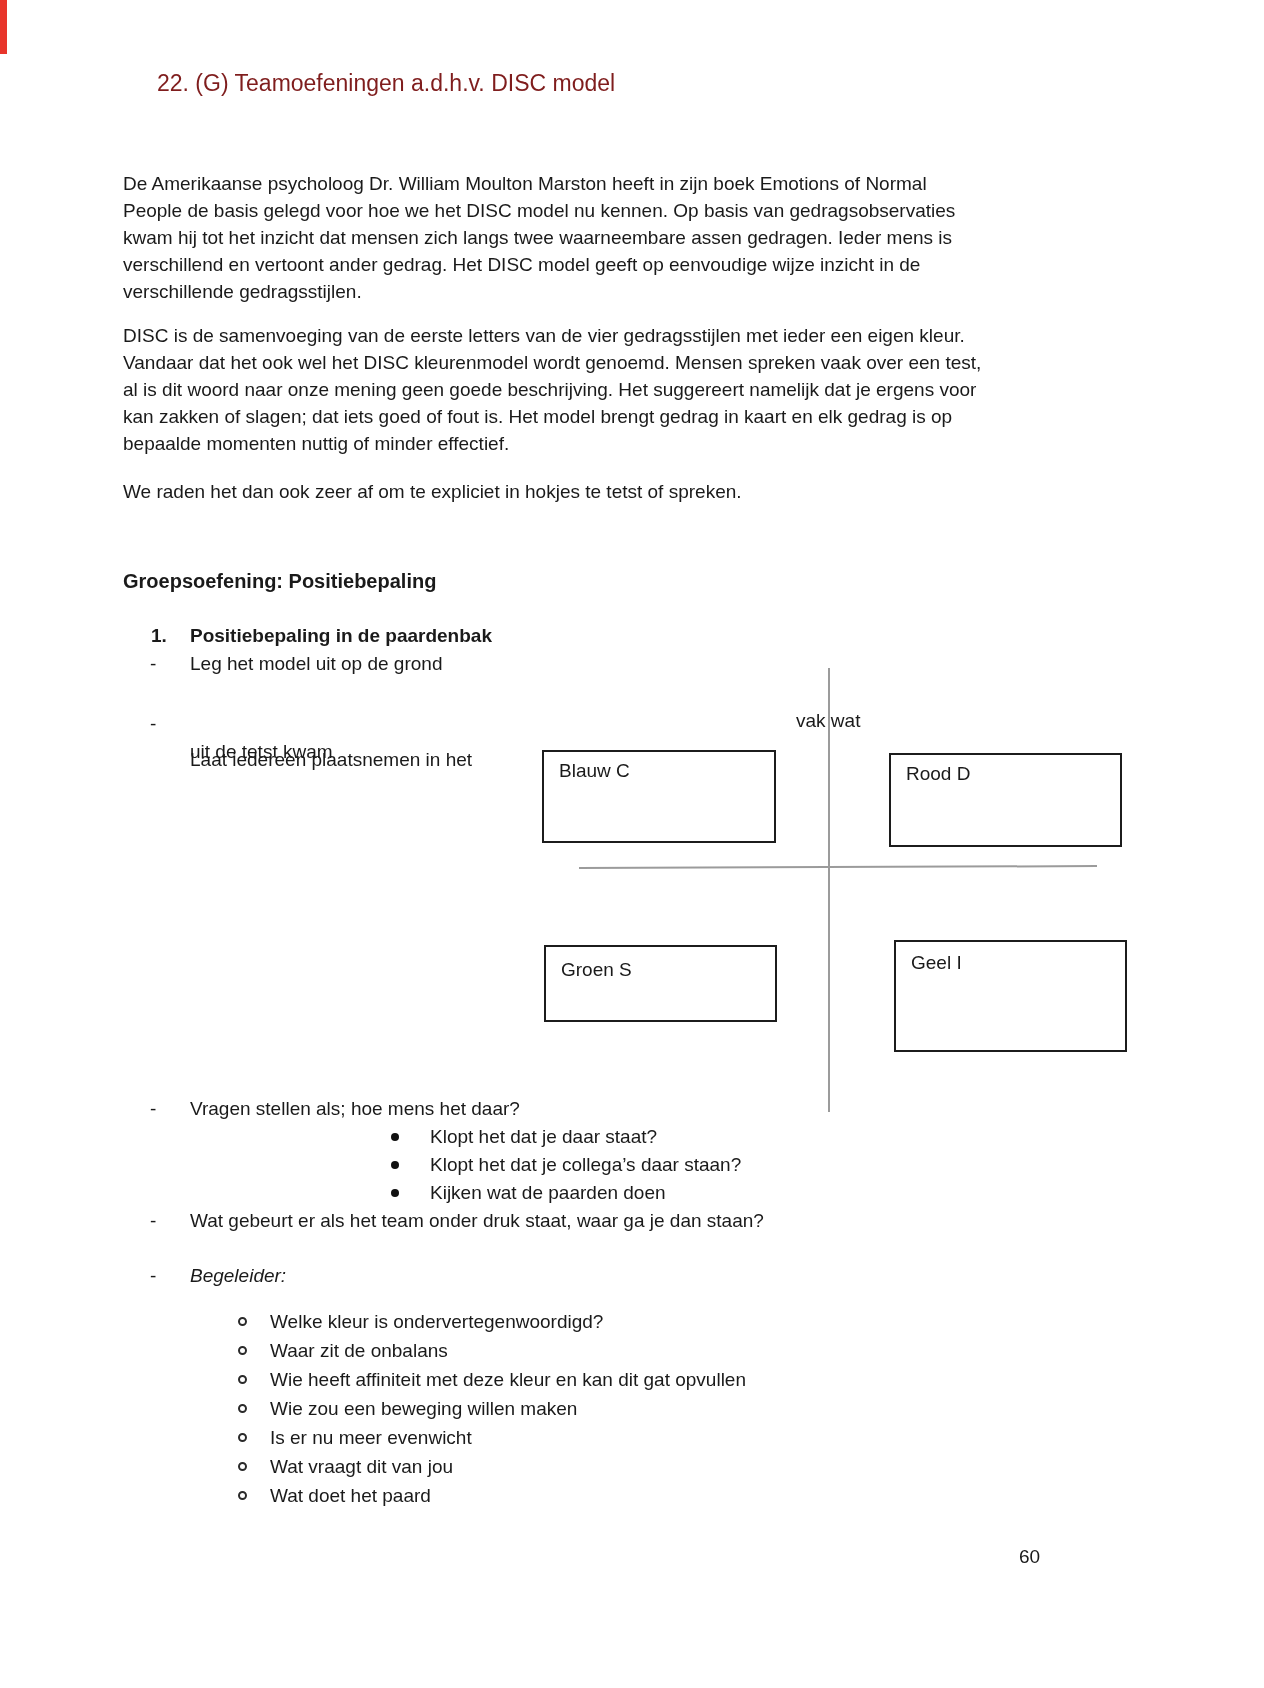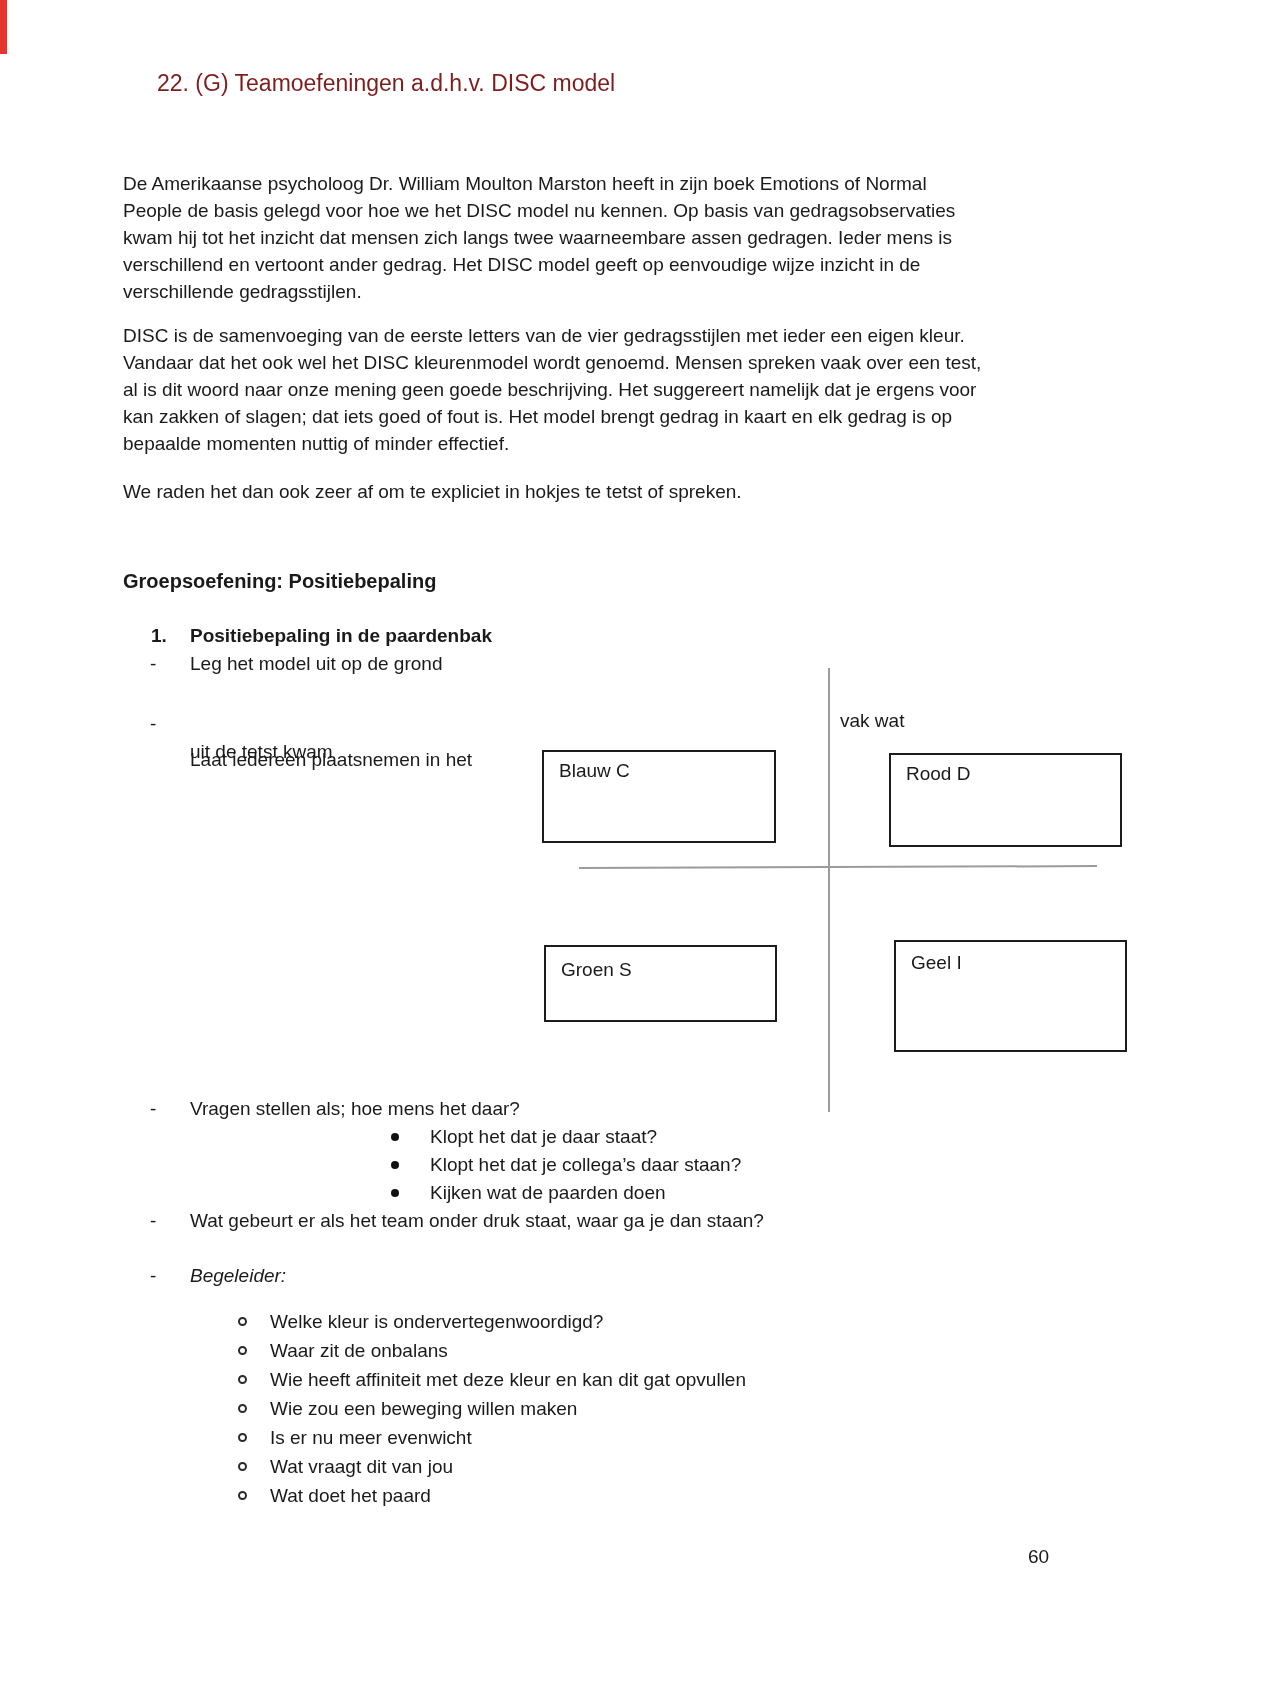--- a/index.html
+++ b/index.html
@@ -25,21 +25,21 @@
   .qbox .qlabel{font-size:19px;padding:8px 0 0 15px;white-space:nowrap;}
   .vline{width:2px;background:#9b9b9b;}
   .hline{height:2px;background:#9b9b9b;transform:rotate(-0.2deg);}
   .dot{
     width:8px;height:8px;border-radius:50%;background:#111;
   }
   .ocircle{
     width:9px;height:9px;border-radius:50%;border:2px solid #2a2a2a;
     box-sizing:border-box;background:transparent;
   }
-  .pagenum{font-size:19px;margin-left:9px;}
+  .pagenum{font-size:19px;}
 </style>
 </head>
 <body>
 
 <div class="page">
 
   <div class="abs redbar"></div>
 
   <div class="abs title" style="left:157px;top:70px;">22. (G) Teamoefeningen a.d.h.v. DISC model</div>
 
@@ -69,21 +69,21 @@
   </div>
 
   <div>
     <div class="abs tline dash" style="top:650px;">-</div>
     <div class="abs tline" style="left:190px;top:650px;">Leg het model uit op de grond</div>
   </div>
 
   <div>
     <div class="abs tline dash" style="top:710px;">-</div>
     <div class="abs tline" style="left:190px;top:710px;margin-top:36px;">Laat iedereen plaatsnemen in het</div>
-    <div class="abs tline" style="left:796px;top:707px;margin-left:44px;">vak wat</div>
+    <div class="abs tline" style="left:796px;top:707px;">vak wat</div>
     <div class="abs tline" style="left:190px;top:738px;">uit de tetst kwam</div>
   </div>
 
   <div>
     <div class="abs vline" style="left:828px;top:668px;height:444px;"></div>
     <div class="abs hline" style="left:579px;top:866px;width:518px;"></div>
 
     <div class="abs qbox" style="left:542px;top:750px;width:234px;height:93px;">
       <div class="qlabel">Blauw C</div>
     </div>

